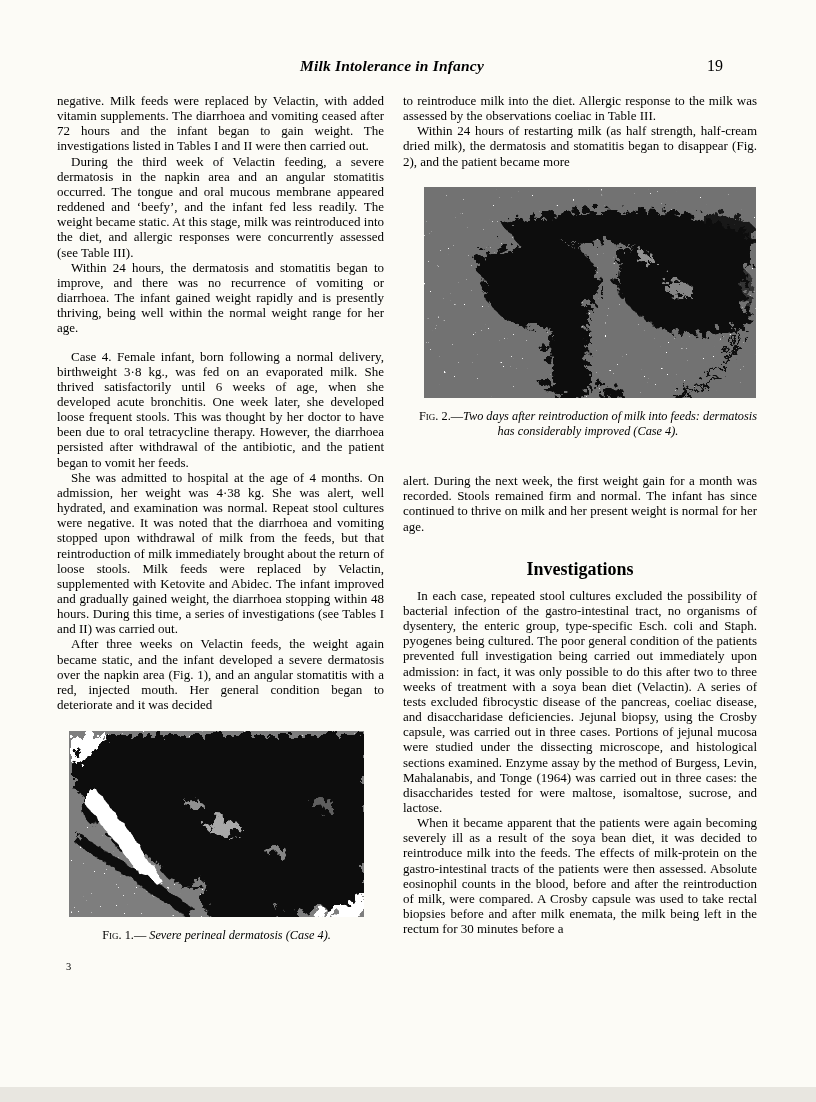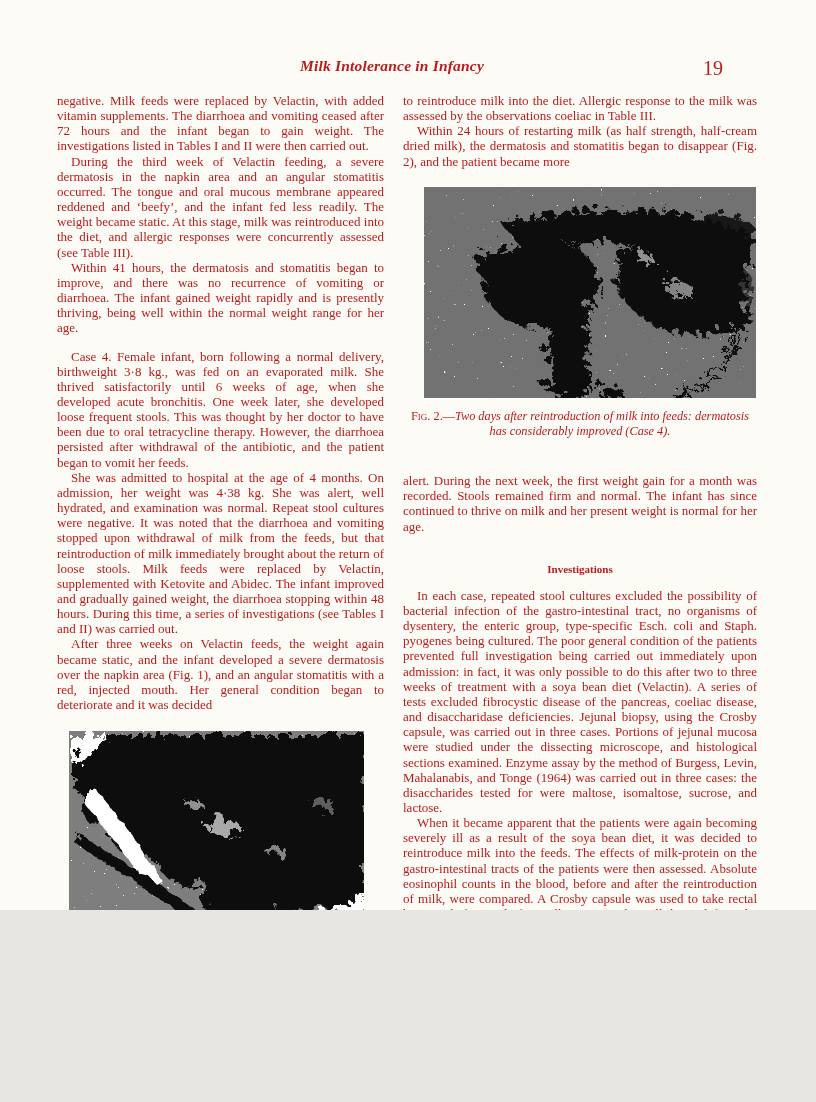--- a/index.html
+++ b/index.html
@@ -1,31 +1,31 @@
 <!DOCTYPE html>
 <html lang="en"><head>
 <meta charset="utf-8">
 <style>
   html,body{margin:0;padding:0;background:#e8e6e0;}
   .page{
-    width:816px;height:910px;position:relative;margin:0 auto;
-    background:#fcfbf6;color:#b91c1c;
+    width:816px;height:1087px;position:relative;margin:0 auto;
+    background:#fcfbf6;color:#000000;
     font-family:"Liberation Serif", serif;
     overflow:hidden;
   }
   
   .running-head{
     position:absolute;top:57px;left:57px;width:700px;height:22px;
   }
   .running-title{
     position:absolute;left:0;right:30px;text-align:center;
     font-style:italic;font-weight:bold;font-size:15.5px;letter-spacing:.2px;
   }
   .page-number{
-    position:absolute;right:34px;top:0;font-size:20px;
+    position:absolute;right:34px;top:0;font-size:16px;
   }
   
   .col{position:absolute;top:93px;font-size:13px;line-height:15.15px;text-align:justify;}
   .col-left{left:57px;width:327px;}
   .col-right{left:403px;width:354px;}
   p{margin:0;}
   .indent{text-indent:14px;}
   .gap-above{margin-top:13px;}
   .bold{font-weight:normal;}
   .it{}
@@ -33,47 +33,47 @@
   .figure-block{margin-top:19px;}
   .fig1-wrap{width:295px;margin-left:12px;}
   .fig2-wrap{width:332px;margin-left:21px;margin-top:18px;}
   .photo{display:block;width:100%;}
   .caption{
     font-size:12.3px;line-height:15px;text-align:center;text-indent:0;
     margin-top:11px;
   }
   .cap-prefix{font-variant:small-caps;}
   .cap-italic{font-style:italic;}
-  .fig2-caption{width:352px;margin-left:1px;}
+  .fig2-caption{width:352px;margin-left:9px;}
   .fig1-caption{width:295px;margin-left:12px;text-align:center;}
   
   .cont-par{margin-top:34px;}
   .section-heading{
-    text-align:center;font-weight:bold;font-size:11px;
+    text-align:center;font-weight:bold;font-size:18px;
     margin-top:28px;margin-bottom:11px;text-indent:0;
   }
   
   .signature-mark{
     font-size:10.5px;margin-top:16px;margin-left:9px;text-align:left;
   }
 </style>
 </head>
 <body>
 
 <div class="page">
 
   <div class="running-head">
     <div class="running-title">Milk Intolerance in Infancy</div>
     <div class="page-number">19</div>
   </div>
 
   <div class="col col-left">
     <p>negative.  Milk feeds were replaced by Velactin, with added vitamin supplements.  The diarrhoea and vomiting ceased after 72 hours and the infant began to gain weight.  The investigations listed in Tables I and II were then carried out.</p>
     <p class="indent">During the third week of Velactin feeding, a severe dermatosis in the napkin area and an angular stomatitis occurred.  The tongue and oral mucous membrane appeared reddened and ‘beefy’, and the infant fed less readily.  The weight became static.  At this stage, milk was reintroduced into the diet, and allergic responses were concurrently assessed (see Table III).</p>
-    <p class="indent">Within 41 hours, the dermatosis and stomatitis began to improve, and there was no recurrence of vomiting or diarrhoea.  The infant gained weight rapidly and is presently thriving, being well within the normal weight range for her age.</p>
+    <p class="indent">Within 24 hours, the dermatosis and stomatitis began to improve, and there was no recurrence of vomiting or diarrhoea.  The infant gained weight rapidly and is presently thriving, being well within the normal weight range for her age.</p>
     <p class="indent gap-above"><span class="bold">Case 4.</span><span>  Female infant, born following a normal delivery, birthweight 3·8 kg., was fed on an evaporated milk.  She thrived satisfactorily until 6 weeks of age, when she developed acute bronchitis.  One week later, she developed loose frequent stools.  This was thought by her doctor to have been due to oral tetracycline therapy.  However, the diarrhoea persisted after withdrawal of the antibiotic, and the patient began to vomit her feeds.</span></p>
     <p class="indent">She was admitted to hospital at the age of 4 months. On admission, her weight was 4·38 kg.  She was alert, well hydrated, and examination was normal.  Repeat stool cultures were negative.  It was noted that the diarrhoea and vomiting stopped upon withdrawal of milk from the feeds, but that reintroduction of milk immediately brought about the return of loose stools. Milk feeds were replaced by Velactin, supplemented with Ketovite and Abidec.  The infant improved and gradually gained weight, the diarrhoea stopping within 48 hours.  During this time, a series of investigations (see Tables I and II) was carried out.</p>
     <p class="indent">After three weeks on Velactin feeds, the weight again became static, and the infant developed a severe dermatosis over the napkin area (Fig. 1), and an angular stomatitis with a red, injected mouth.  Her general condition began to deteriorate and it was decided</p>
 
     <div class="figure-block">
       <div class="fig1-wrap">
         <svg class="photo" viewBox="0 0 295 186" xmlns="http://www.w3.org/2000/svg">
           <defs>
             <filter id="rough1" x="-15%" y="-15%" width="130%" height="130%">
               <feTurbulence type="turbulence" baseFrequency="0.07" numOctaves="3" seed="11" result="t"></feTurbulence>

